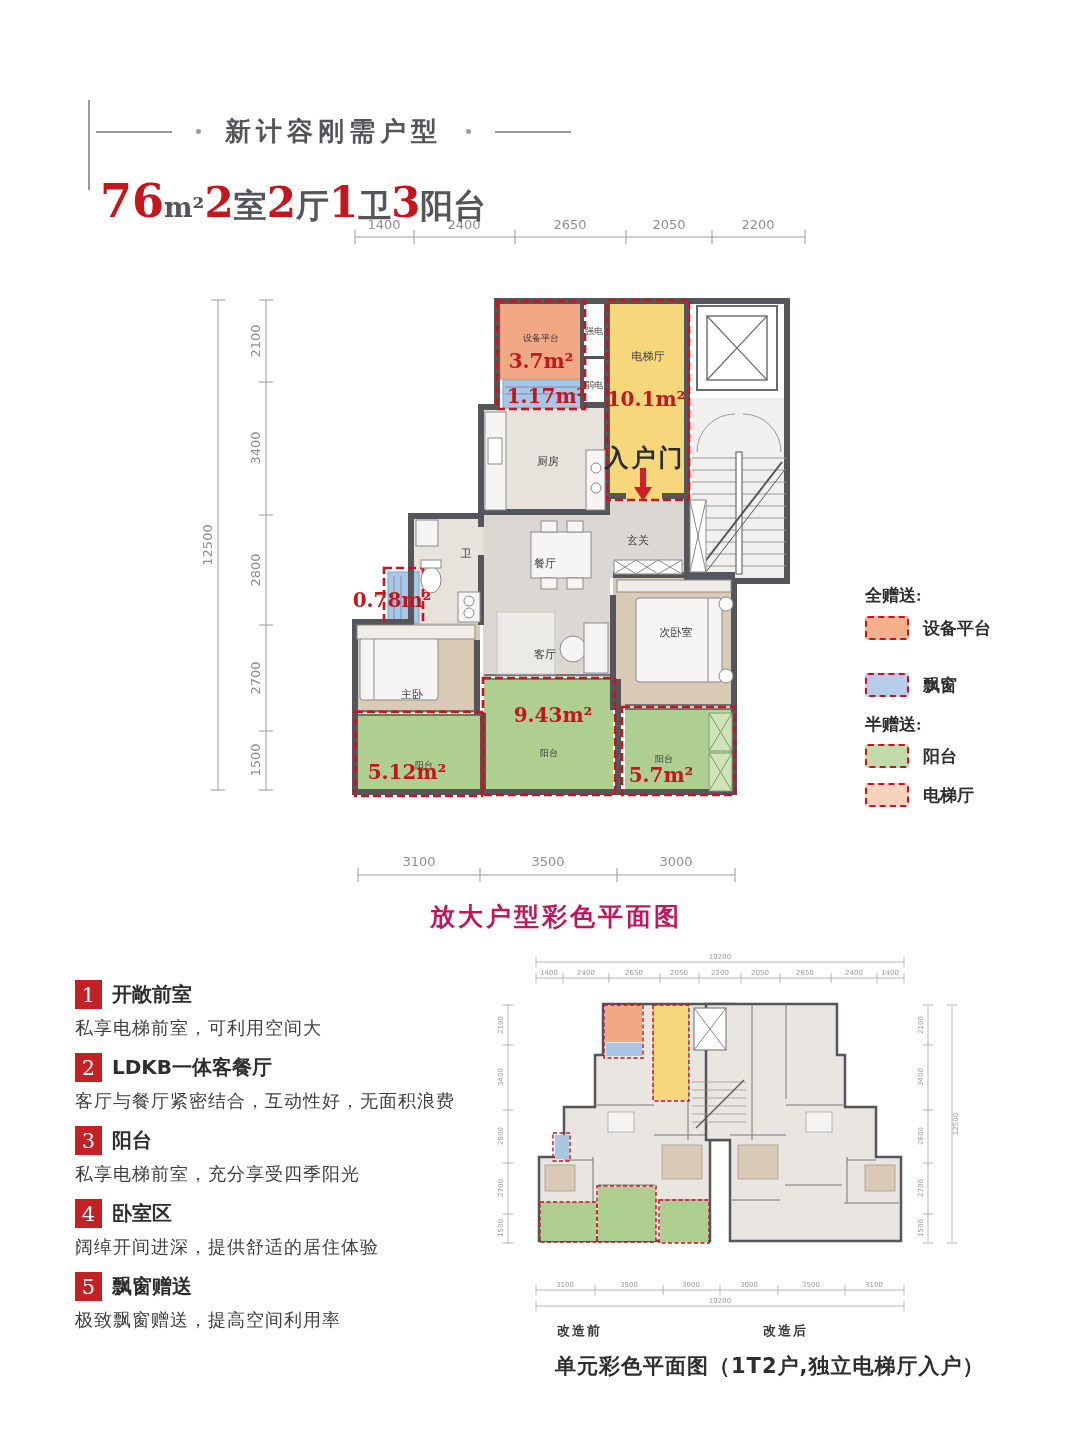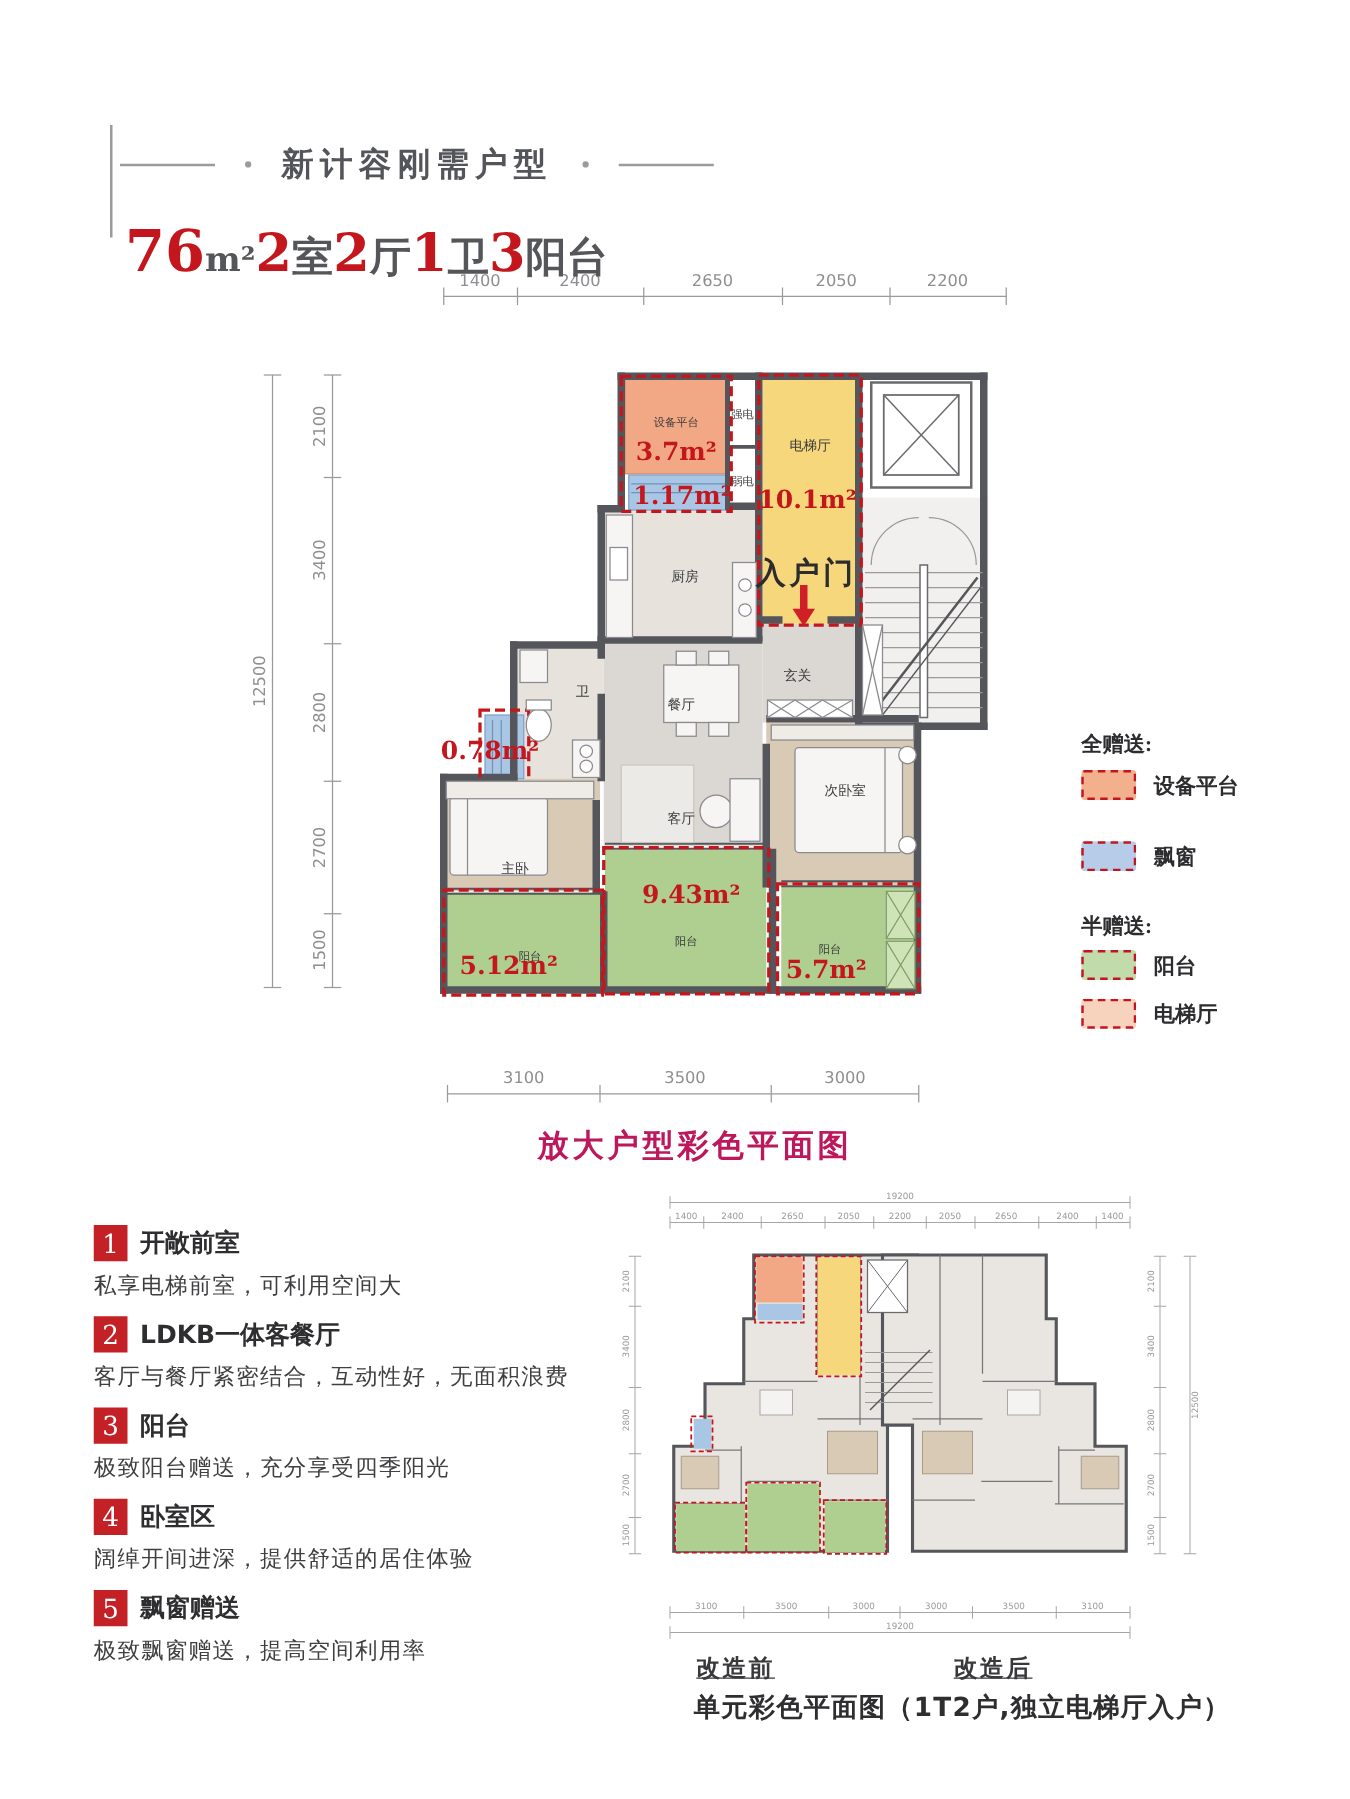--- a/index.html
+++ b/index.html
@@ -24,21 +24,21 @@
   .lg-label{font-size:17px;font-weight:bold;color:#2d2d30;}
   
   .feat{width:420px;}
   .feat-head{display:flex;align-items:center;gap:10px;}
   .feat-num{width:27px;height:29px;background:#c32126;color:#fff;font-family:"DejaVu Serif",serif;
             font-size:21px;display:flex;align-items:center;justify-content:center;}
   .feat-title{font-size:20px;font-weight:bold;color:#2e2e30;}
   .feat-desc{margin-top:7px;font-size:18px;color:#3f3f41;letter-spacing:1px;}
   
   .cap-main{font-size:25px;font-weight:bold;color:#be185d;letter-spacing:3px;}
-  .cap-sub{font-size:19px;font-weight:bold;color:#39393c;letter-spacing:2px;text-decoration:underline;}
+  .cap-sub{font-size:13px;font-weight:bold;color:#39393c;letter-spacing:2px;}
   .cap-unit{font-size:21px;font-weight:bold;color:#2e2e30;letter-spacing:1px;}
   svg text{font-family:"DejaVu Sans",sans-serif;}
   .dimt{fill:#8f8f92;font-size:13px;}
   .dimts{fill:#9a9a9e;font-size:7px;}
   .room{fill:#3b3b3e;font-size:11px;}
   .rooms{fill:#3b3b3e;font-size:9px;}
   .area{fill:#c4161d;font-size:20px;font-weight:bold;font-family:"DejaVu Serif",serif;}
 </style>
 </head>
 <body>
@@ -434,21 +434,21 @@
   <div class="abs" style="left:865px;top:584px">
     <div class="lg-title">全赠送:</div>
     <div class="lg-item" style="margin-top:9px">
       <div class="lg-swatch" style="background:#f2b18c"></div>
       <div class="lg-label">设备平台</div>
     </div>
     <div class="lg-item" style="margin-top:33px">
       <div class="lg-swatch" style="background:#b6cce8"></div>
       <div class="lg-label">飘窗</div>
     </div>
-    <div class="lg-title" style="margin-top:32px">半赠送:</div>
+    <div class="lg-title" style="margin-top:16px">半赠送:</div>
     <div class="lg-item" style="margin-top:8px">
       <div class="lg-swatch" style="background:#c2dbaa"></div>
       <div class="lg-label">阳台</div>
     </div>
     <div class="lg-item" style="margin-top:15px">
       <div class="lg-swatch" style="background:#f7d3bd"></div>
       <div class="lg-label">电梯厅</div>
     </div>
   </div>
 
@@ -469,21 +469,21 @@
       <div class="feat-num">2</div>
       <div class="feat-title">LDKB一体客餐厅</div>
     </div>
     <div class="feat-desc">客厅与餐厅紧密结合，互动性好，无面积浪费</div>
   </div>
   <div class="abs feat" style="left:75px;top:1126px">
     <div class="feat-head">
       <div class="feat-num">3</div>
       <div class="feat-title">阳台</div>
     </div>
-    <div class="feat-desc">极致阳台赠送，充分享受四季阳光</div>
+    <div class="feat-desc">私享电梯前室，充分享受四季阳光</div>
   </div>
   <div class="abs feat" style="left:75px;top:1199px">
     <div class="feat-head">
       <div class="feat-num">4</div>
       <div class="feat-title">卧室区</div>
     </div>
     <div class="feat-desc">阔绰开间进深，提供舒适的居住体验</div>
   </div>
   <div class="abs feat" style="left:75px;top:1272px">
     <div class="feat-head">

